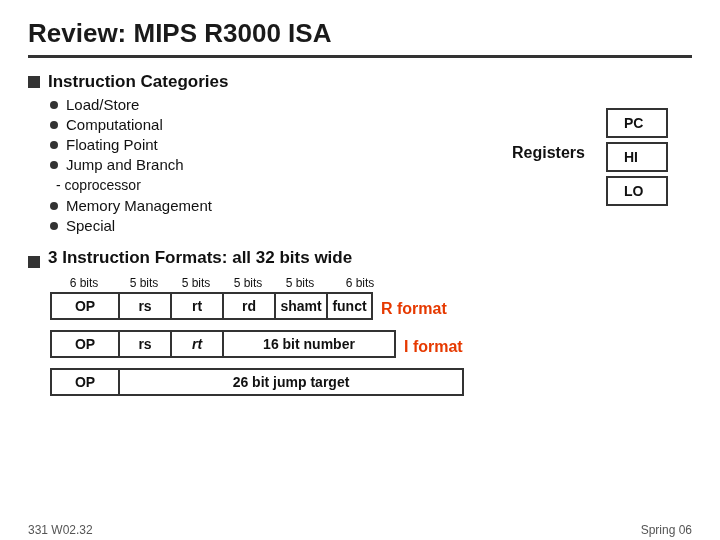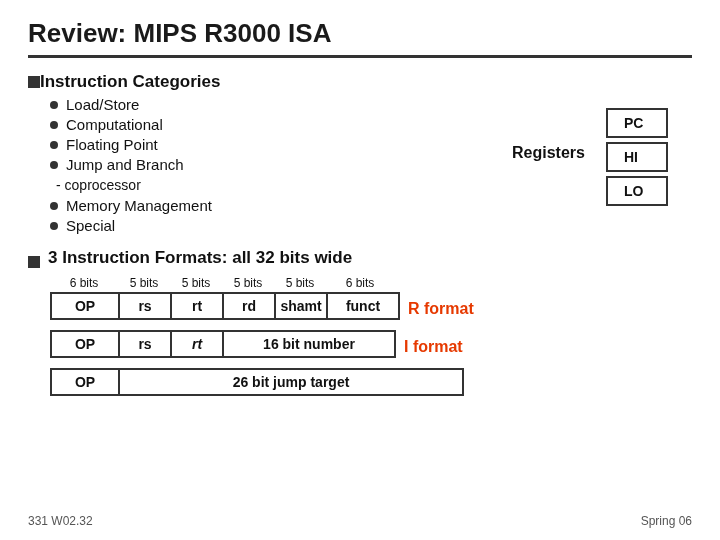--- a/index.html
+++ b/index.html
@@ -45,20 +45,21 @@
       display: flex;
       flex-direction: row;
       align-items: center;
       gap: 21px;
       padding-top: 0px;
     }
 
     .section-header {
       display: flex;
       align-items: flex-start;
+      gap: 8px;
       margin-bottom: 4px;
     }
 
     .bullet-square {
       width: 12px;
       height: 12px;
       background: #333;
       display: inline-block;
       margin-top: 4px;
       flex-shrink: 0;
@@ -190,35 +191,35 @@
     }
 
     .format-row {
       display: flex;
       align-items: center;
       margin-bottom: 5px;
     }
 
     .footer {
       position: absolute;
-      bottom: 12px;
+      bottom: 3px;
       left: 28px;
       right: 28px;
       display: flex;
       justify-content: space-between;
       font-size: 12px;
       color: #555;
     }
 
     .td-op  { width: 68px; background: #fff; }
     .td-rs  { width: 52px; background: #fff; }
     .td-rt  { width: 52px; background: #fff; }
     .td-rd  { width: 52px; background: #fff; }
     .td-shamt { width: 52px; background: #fff; border-radius: 6px; }
-    .td-funct { width: 72px; background: #fff; }
+    .td-funct { width: 45px; background: #fff; }
     .td-imm { width: 172px; background: #fff; }
     .td-jump { width: 344px; background: #fff; }
 
     .bits-row-inner {
       display: flex;
       gap: 0;
       margin-left: 22px;
       margin-bottom: 2px;
     }
 

